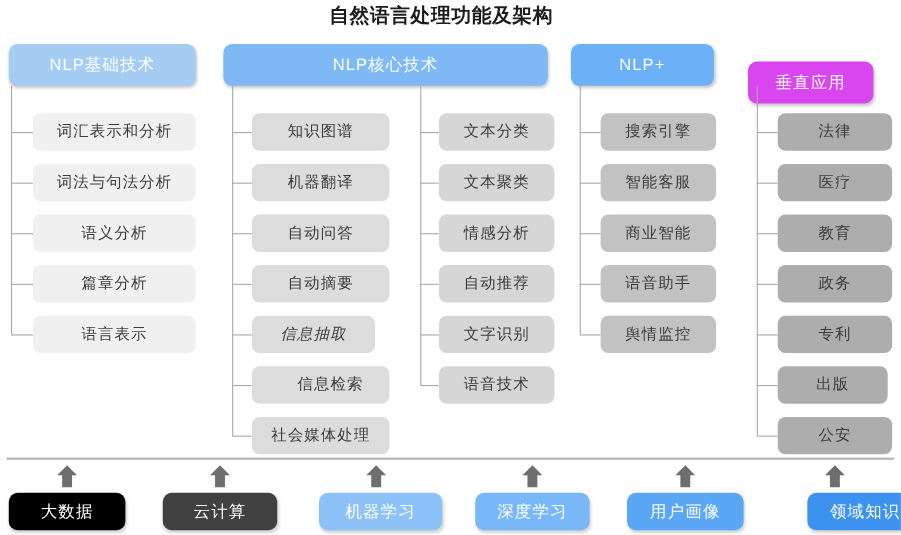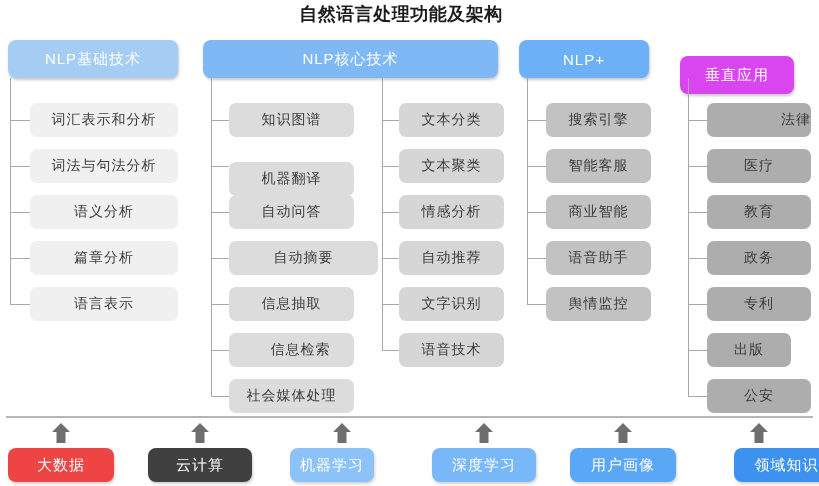--- a/index.html
+++ b/index.html
@@ -151,33 +151,33 @@
     <div class="hline" style="left: 10px; top: 304px; width: 20px;"></div>
     <div class="node tone-0" style="left: 30px; top: 287px; width: 148px;">
       <span>语言表示</span>
     </div>
     <div class="vline" style="left: 211px; top: 78px; height: 318px;"></div>
     <div class="hline" style="left: 211px; top: 120px; width: 18px;"></div>
     <div class="node tone-1" style="left: 229px; top: 103px; width: 125px;">
       <span>知识图谱</span>
     </div>
     <div class="hline" style="left: 211px; top: 166px; width: 18px;"></div>
-    <div class="node tone-1" style="left: 229px; top: 149px; width: 125px; margin-top: 13px;">
+    <div class="node tone-1" style="left: 229px; top: 149px; width: 125px;">
       <span>机器翻译</span>
     </div>
     <div class="hline" style="left: 211px; top: 212px; width: 18px;"></div>
     <div class="node tone-1" style="left: 229px; top: 195px; width: 125px;">
       <span>自动问答</span>
     </div>
     <div class="hline" style="left: 211px; top: 258px; width: 18px;"></div>
-    <div class="node tone-1" style="left: 229px; top: 241px; width: 149px;">
+    <div class="node tone-1" style="left: 229px; top: 241px; width: 125px;">
       <span>自动摘要</span>
     </div>
     <div class="hline" style="left: 211px; top: 304px; width: 18px;"></div>
-    <div class="node tone-1" style="left: 229px; top: 287px; width: 125px;">
+    <div class="node tone-1" style="left: 229px; top: 287px; width: 112px; font-style: italic;">
       <span>信息抽取</span>
     </div>
     <div class="hline" style="left: 211px; top: 350px; width: 18px;"></div>
     <div class="node tone-1" style="left: 229px; top: 333px; width: 125px; padding-left: 18px;">
       <span>信息检索</span>
     </div>
     <div class="hline" style="left: 211px; top: 396px; width: 18px;"></div>
     <div class="node tone-1" style="left: 229px; top: 379px; width: 125px;">
       <span>社会媒体处理</span>
     </div>
@@ -222,74 +222,74 @@
     <div class="hline" style="left: 527px; top: 258px; width: 19px;"></div>
     <div class="node tone-3" style="left: 546px; top: 241px; width: 105px;">
       <span>语音助手</span>
     </div>
     <div class="hline" style="left: 527px; top: 304px; width: 19px;"></div>
     <div class="node tone-3" style="left: 546px; top: 287px; width: 105px;">
       <span>舆情监控</span>
     </div>
     <div class="vline" style="left: 688px; top: 78px; height: 318px;"></div>
     <div class="hline" style="left: 688px; top: 120px; width: 19px;"></div>
-    <div class="node tone-4" style="left: 707px; top: 103px; width: 104px; justify-content: flex-end;">
+    <div class="node tone-4" style="left: 707px; top: 103px; width: 104px;">
       <span>法律</span>
     </div>
     <div class="hline" style="left: 688px; top: 166px; width: 19px;"></div>
     <div class="node tone-4" style="left: 707px; top: 149px; width: 104px;">
       <span>医疗</span>
     </div>
     <div class="hline" style="left: 688px; top: 212px; width: 19px;"></div>
     <div class="node tone-4" style="left: 707px; top: 195px; width: 104px;">
       <span>教育</span>
     </div>
     <div class="hline" style="left: 688px; top: 258px; width: 19px;"></div>
     <div class="node tone-4" style="left: 707px; top: 241px; width: 104px;">
       <span>政务</span>
     </div>
     <div class="hline" style="left: 688px; top: 304px; width: 19px;"></div>
     <div class="node tone-4" style="left: 707px; top: 287px; width: 104px;">
       <span>专利</span>
     </div>
     <div class="hline" style="left: 688px; top: 350px; width: 19px;"></div>
-    <div class="node tone-4" style="left: 707px; top: 333px; width: 84px;">
+    <div class="node tone-4" style="left: 707px; top: 333px; width: 100px;">
       <span>出版</span>
     </div>
     <div class="hline" style="left: 688px; top: 396px; width: 19px;"></div>
     <div class="node tone-4" style="left: 707px; top: 379px; width: 104px;">
       <span>公安</span>
     </div>
   </div>
 
 <div id="baseline"></div>
 
 <div id="foundation-layer">
     <div class="uparrow" style="left: 50px;">
       <svg width="22" height="22" viewBox="0 0 22 22">
         <path d="M11 1 L20 10 L15.5 10 L15.5 21 L6.5 21 L6.5 10 L2 10 Z" fill="#6e6e6e"></path>
       </svg>
     </div>
-    <div class="found" style="left: 8px; width: 106px; background: #ef4444;">
+    <div class="found" style="left: 8px; width: 106px; background: #000000;">
       <span>大数据</span>
     </div>
     <div class="uparrow" style="left: 189px;">
       <svg width="22" height="22" viewBox="0 0 22 22">
         <path d="M11 1 L20 10 L15.5 10 L15.5 21 L6.5 21 L6.5 10 L2 10 Z" fill="#6e6e6e"></path>
       </svg>
     </div>
     <div class="found" style="left: 148px; width: 104px; background: #404040;">
       <span>云计算</span>
     </div>
     <div class="uparrow" style="left: 331px;">
       <svg width="22" height="22" viewBox="0 0 22 22">
         <path d="M11 1 L20 10 L15.5 10 L15.5 21 L6.5 21 L6.5 10 L2 10 Z" fill="#6e6e6e"></path>
       </svg>
     </div>
-    <div class="found" style="left: 290px; width: 84px; background: rgb(140, 194, 248);">
+    <div class="found" style="left: 290px; width: 112px; background: rgb(140, 194, 248);">
       <span>机器学习</span>
     </div>
     <div class="uparrow" style="left: 473px;">
       <svg width="22" height="22" viewBox="0 0 22 22">
         <path d="M11 1 L20 10 L15.5 10 L15.5 21 L6.5 21 L6.5 10 L2 10 Z" fill="#6e6e6e"></path>
       </svg>
     </div>
     <div class="found" style="left: 432px; width: 104px; background: rgb(121, 184, 248);">
       <span>深度学习</span>
     </div>

